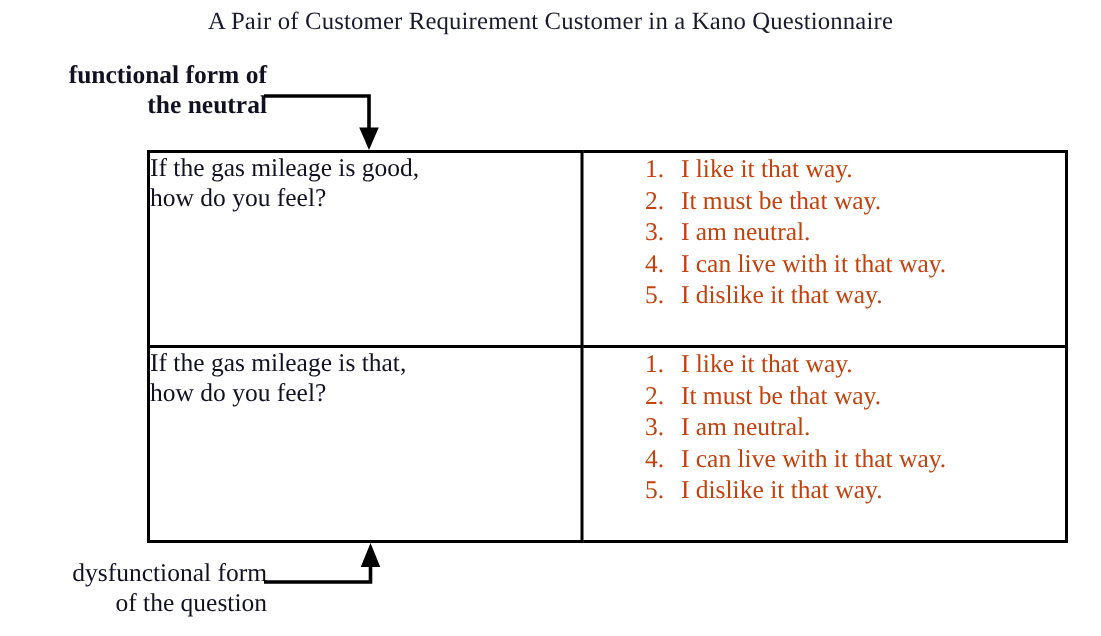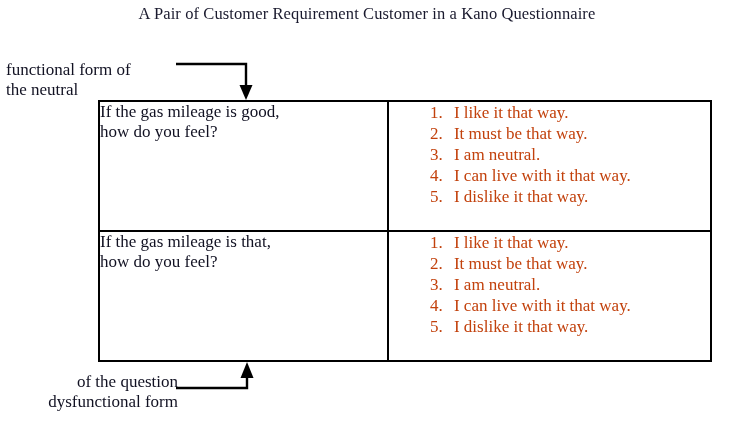--- a/index.html
+++ b/index.html
@@ -32,23 +32,24 @@
   
   .callout-label {
     position: absolute;
     font-size: 17px;
     line-height: 20px;
     color: #111122;
     white-space: nowrap;
   }
   #label-functional {
     left: 6px;
-    top: 60px;
-    text-align: left;
+    top: 40px;
+    text-align: right;
     width: 172px;
+    font-weight: bold;
   }
   #label-dysfunctional {
     left: 2px;
     top: 372px;
     text-align: right;
     width: 176px;
   }
 
   
   #leader-lines {
@@ -120,22 +121,22 @@
 <body>
 
 <div id="figure-title">A Pair of Customer Requirement Customer in a Kano Questionnaire</div>
 
 <div id="label-functional" class="callout-label">
   <div>functional form of</div>
   <div>the neutral</div>
 </div>
 
 <div id="label-dysfunctional" class="callout-label">
+  <div>dysfunctional form</div>
   <div>of the question</div>
-  <div>dysfunctional form</div>
 </div>
 
 <svg id="leader-lines" viewBox="0 0 734 424">
 
   <g>
     <path d="M176 64 L246 64 L246 88" fill="none" stroke="#000000" stroke-width="2.4"></path>
     <polygon points="246,100 239.5,85 252.5,85" fill="#000000"></polygon>
   </g>
 
   <g>

